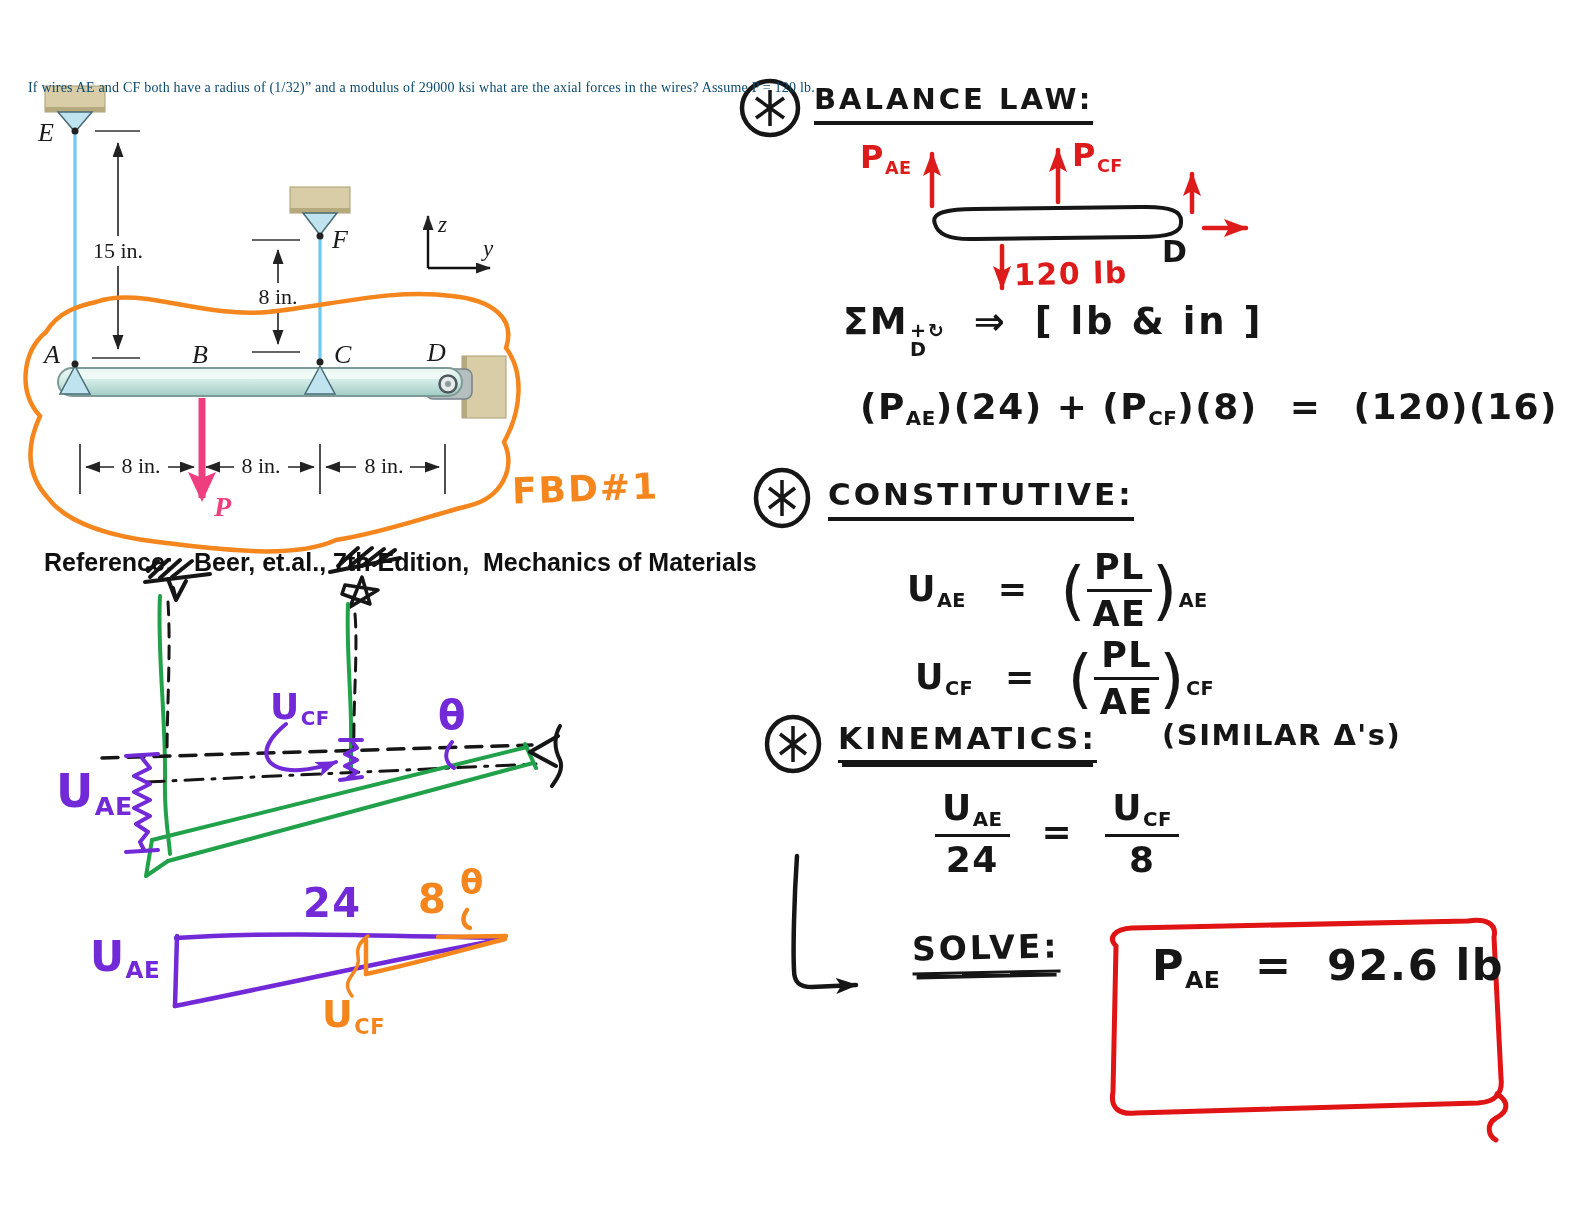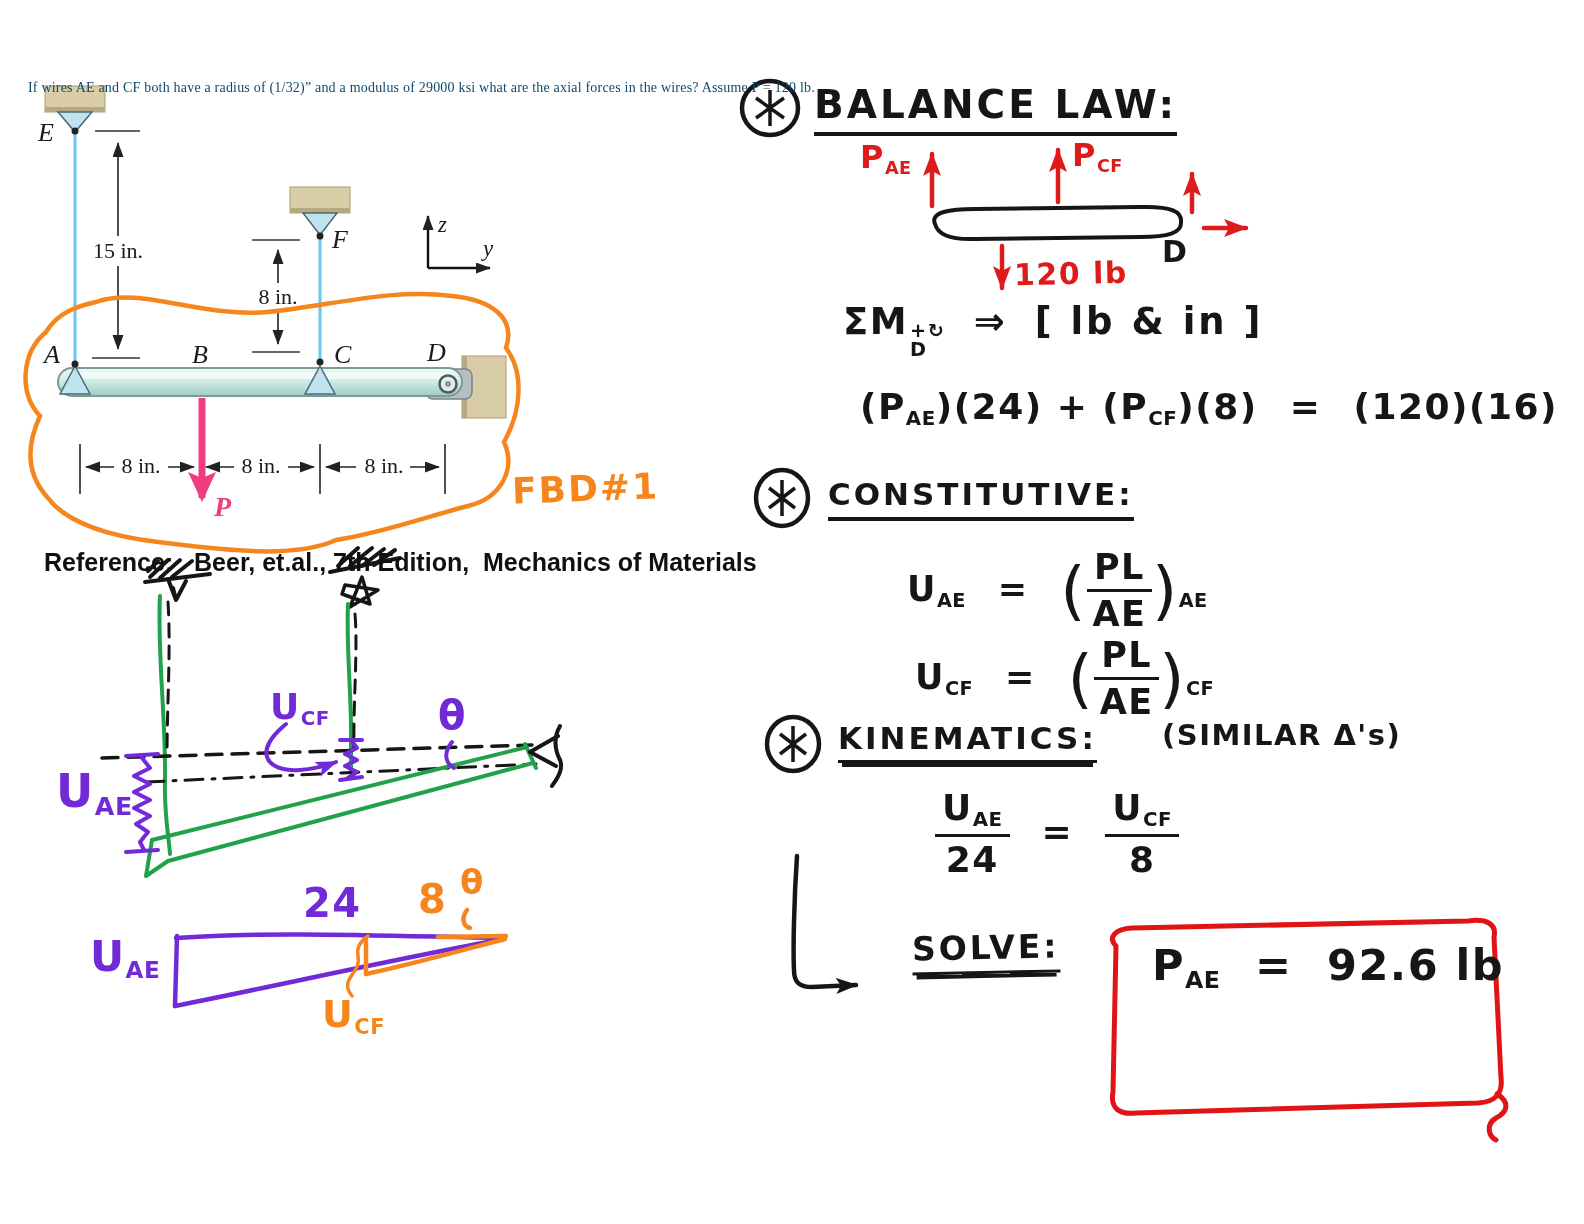--- a/index.html
+++ b/index.html
@@ -256,21 +256,21 @@
   <div class="hw purple" style="left:303px;top:880px;font-size:40px;">24</div>
   <div class="hw orangec" style="left:418px;top:876px;font-size:40px;">8</div>
   <div class="hw orangec" style="left:460px;top:862px;font-size:34px;">θ</div>
   <div class="hw purple" style="left:90px;top:932px;font-size:42px;">
     <span>U</span><sub>AE</sub>
   </div>
   <div class="hw orangec" style="left:322px;top:992px;font-size:38px;">
     <span>U</span><sub>CF</sub>
   </div>
 
-  <div class="hw" style="left:814px;top:82px;font-size:39px;">
+  <div class="hw" style="left:814px;top:82px;font-size:29px;">
     <span class="heading">BALANCE LAW:</span>
   </div>
   <div class="hw red" style="left:860px;top:138px;font-size:32px;">
     <span>P</span><sub>AE</sub>
   </div>
   <div class="hw red" style="left:1072px;top:136px;font-size:32px;">
     <span>P</span><sub>CF</sub>
   </div>
   <div class="hw red tilt1" style="left:1014px;top:256px;font-size:30px;">120 lb</div>
   <div class="hw" style="left:1162px;top:234px;font-size:30px;">D</div>

